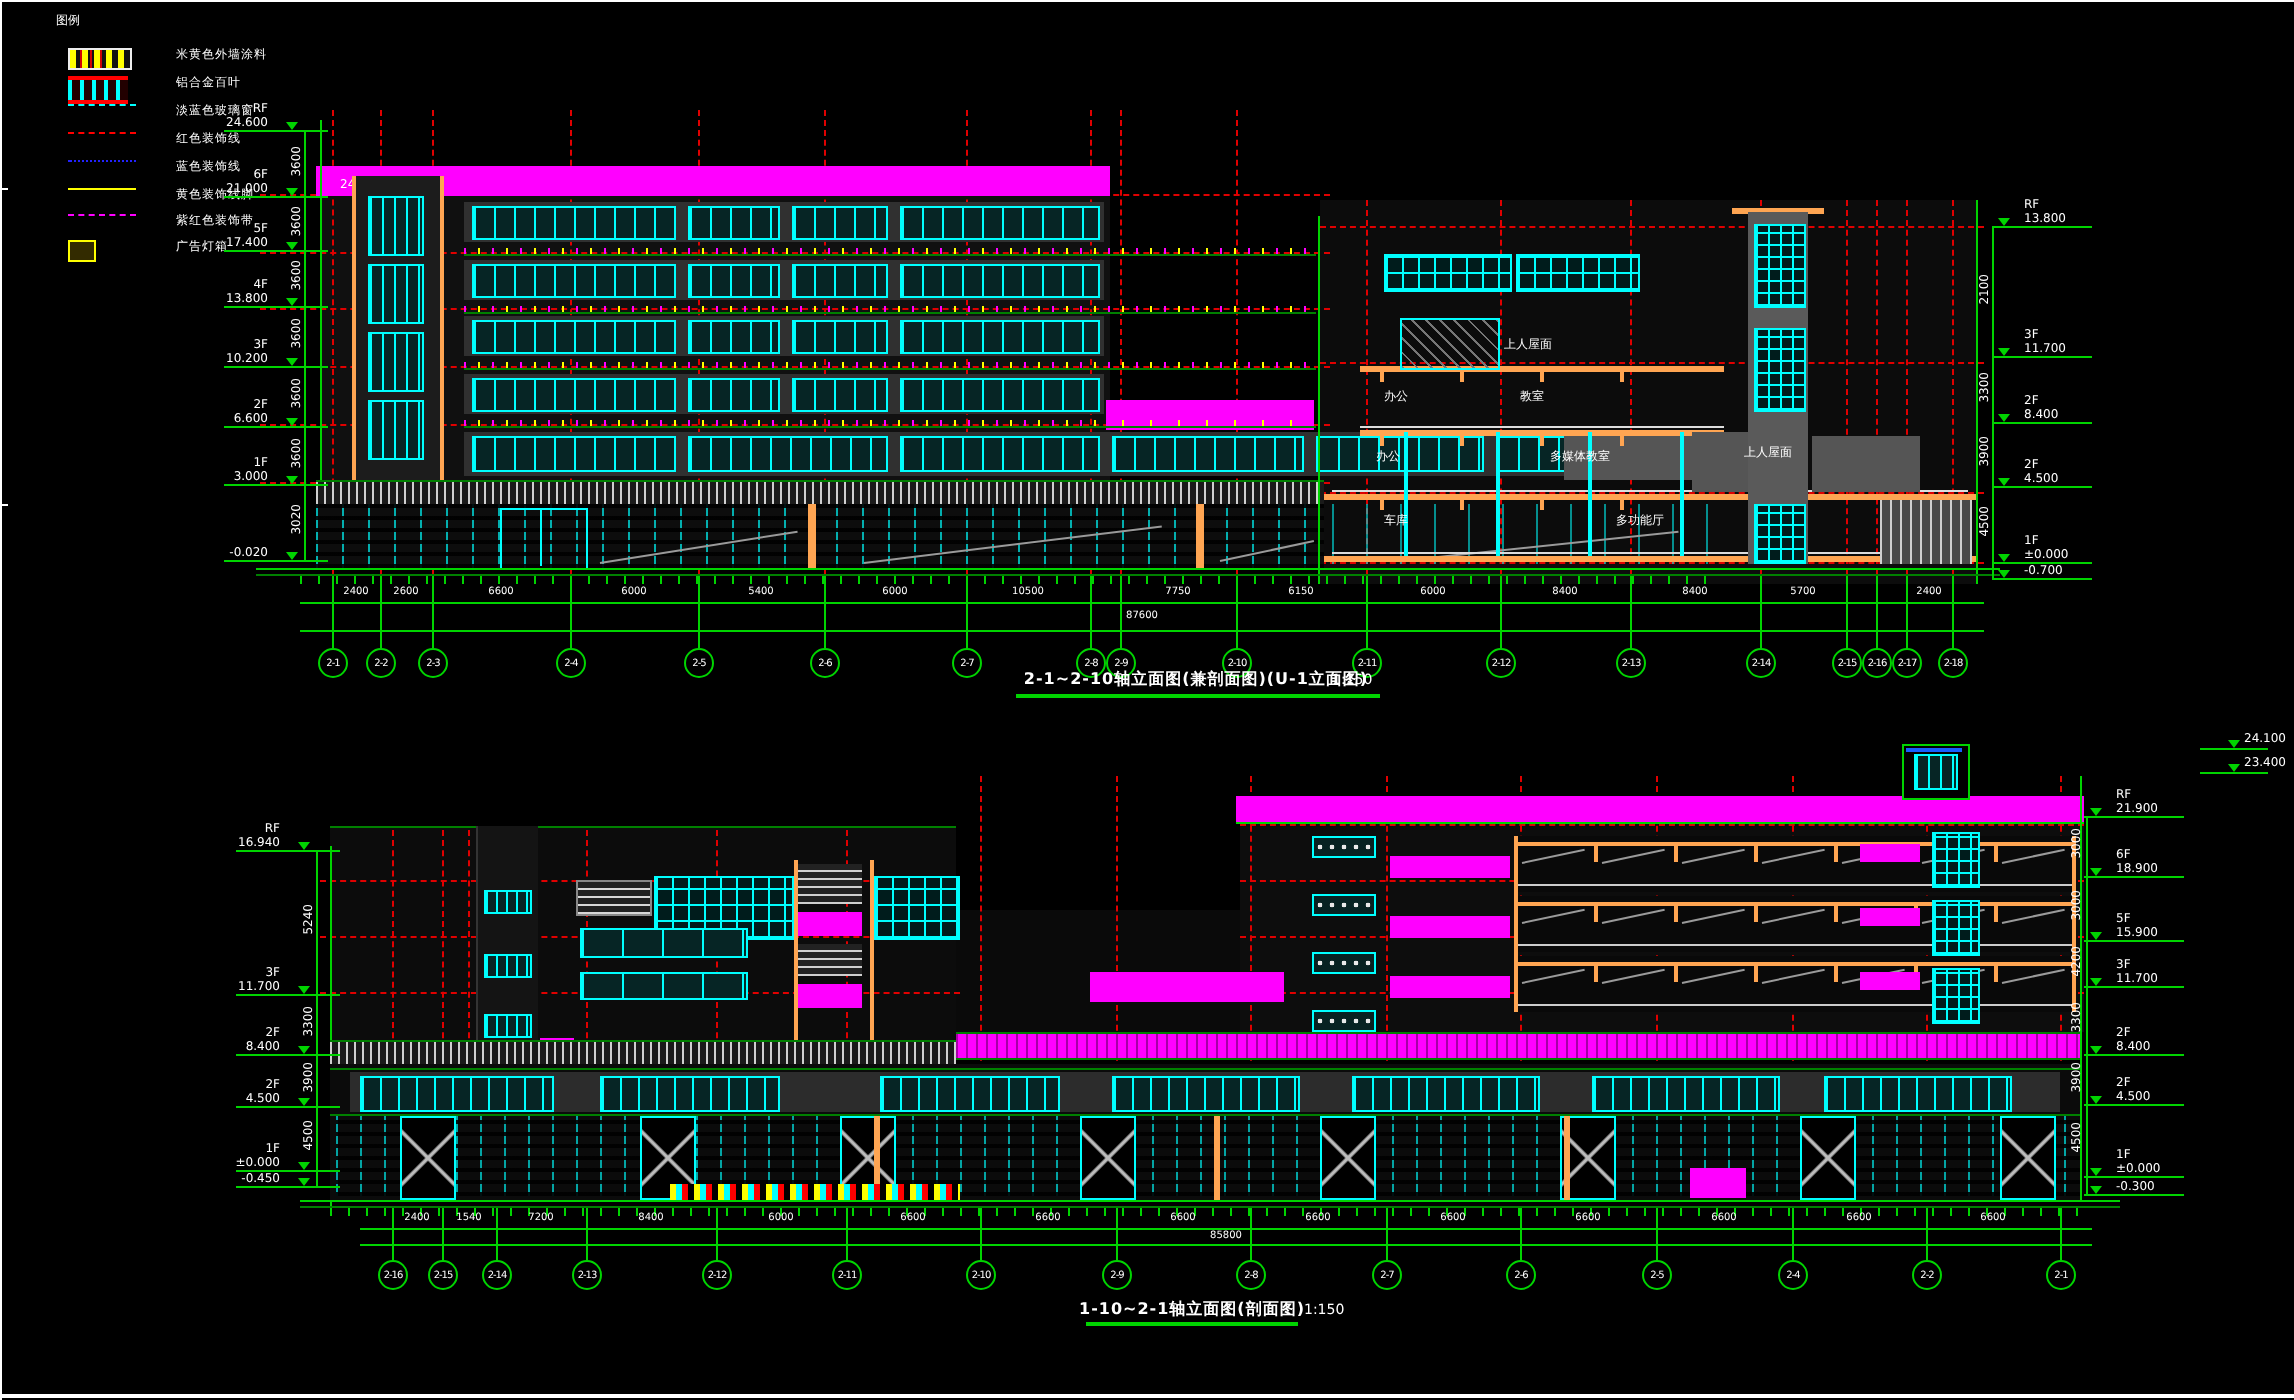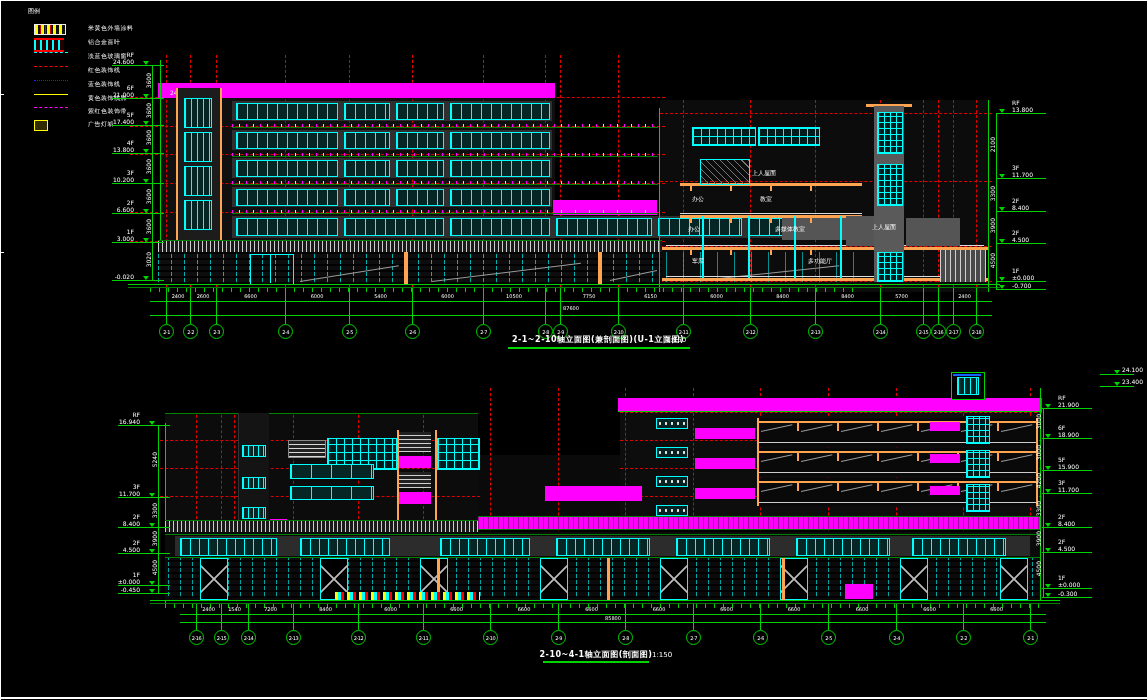--- a/index.html
+++ b/index.html
@@ -674,16 +674,16 @@
       <div style="position: absolute; left: 1036px; top: 472.5px; font-size: 6px; color: rgb(255, 255, 255); line-height: 1; white-space: nowrap; writing-mode: vertical-rl; transform: rotate(180deg);">4200</div>
       <div style="position: absolute; left: 1036px; top: 501px; font-size: 6px; color: rgb(255, 255, 255); line-height: 1; white-space: nowrap; writing-mode: vertical-rl; transform: rotate(180deg);">3300</div>
       <div style="position: absolute; left: 1036px; top: 530.5px; font-size: 6px; color: rgb(255, 255, 255); line-height: 1; white-space: nowrap; writing-mode: vertical-rl; transform: rotate(180deg);">3900</div>
       <div style="position: absolute; left: 1036px; top: 561px; font-size: 6px; color: rgb(255, 255, 255); line-height: 1; white-space: nowrap; writing-mode: vertical-rl; transform: rotate(180deg);">4500</div>
     </div>
 
   <div class="title-text" style="left:598px;top:336px;">2-1~2-10轴立面图(兼剖面图)(U-1立面图)</div>
   <div class="scale-text" style="left:666px;top:337px;">1:150</div>
   <div class="title-underline" style="left:508px;top:347px;width:182px;"></div>
 
-  <div class="title-text" style="left:596px;top:651px;">2-10~4-1轴立面图(剖面图)</div>
+  <div class="title-text" style="left:596px;top:651px;">1-10~2-1轴立面图(剖面图)</div>
   <div class="scale-text" style="left:652px;top:652px;">1:150</div>
   <div class="title-underline" style="left:543px;top:661px;width:106px;"></div>
 </div>
 
 </body></html>

